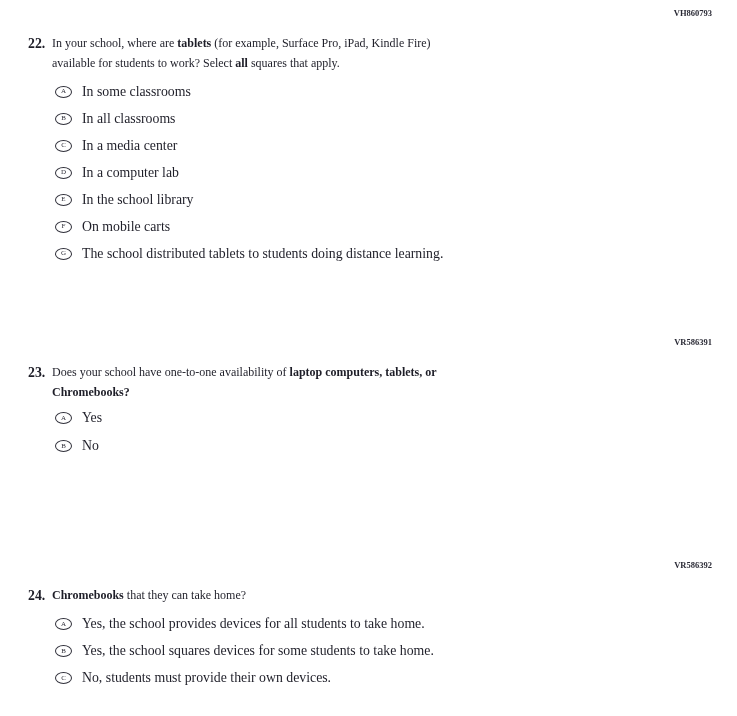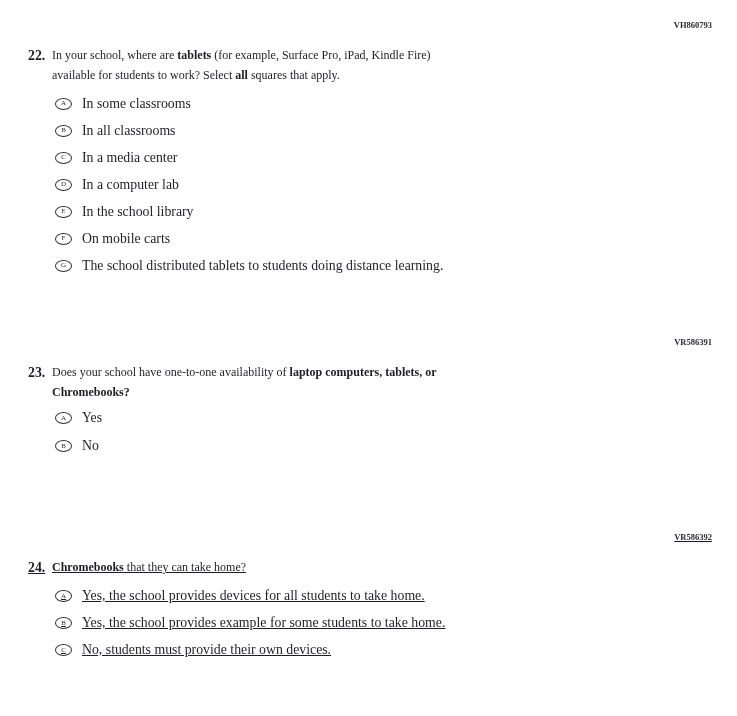--- a/index.html
+++ b/index.html
@@ -5,23 +5,23 @@
   html,body { margin:0; padding:0; background:#ffffff; }
   .page {
     position:relative;
     width:737px; height:716px;
     background:#ffffff;
     font-family:"Liberation Serif", serif;
     color:#1e1e28;
     overflow:hidden;
   }
   .section { position:absolute; left:0; width:737px; }
-  #s1 { top:16px; }
+  #s1 { top:4px; }
   #s2 { top:333px; }
-  #s3 { top:528px;text-decoration:underline; }
+  #s3 { top:556px; }
 
   .code {
     text-align:right;
     padding:4px 25px 0 0;
     font-size:8.5px;
     line-height:10px;
     color:#2a2a35;
     font-weight:bold;
   }
   .qrow { display:flex; margin:16px 0 0 28px; }
@@ -124,21 +124,21 @@
         <div><span class="b">Chromebooks</span><span> that they can take home?</span></div>
       </div>
     </div>
     <div class="opts">
       <div class="opt">
         <span class="bubble">A</span>
         <span class="olabel">Yes, the school provides devices for all students to take home.</span>
       </div>
       <div class="opt">
         <span class="bubble">B</span>
-        <span class="olabel">Yes, the school provides example for some students to take home.</span>
+        <span class="olabel">Yes, the school squares devices for some students to take home.</span>
       </div>
       <div class="opt">
         <span class="bubble">C</span>
         <span class="olabel">No, students must provide their own devices.</span>
       </div>
     </div>
   </div>
 
 </div>
 

